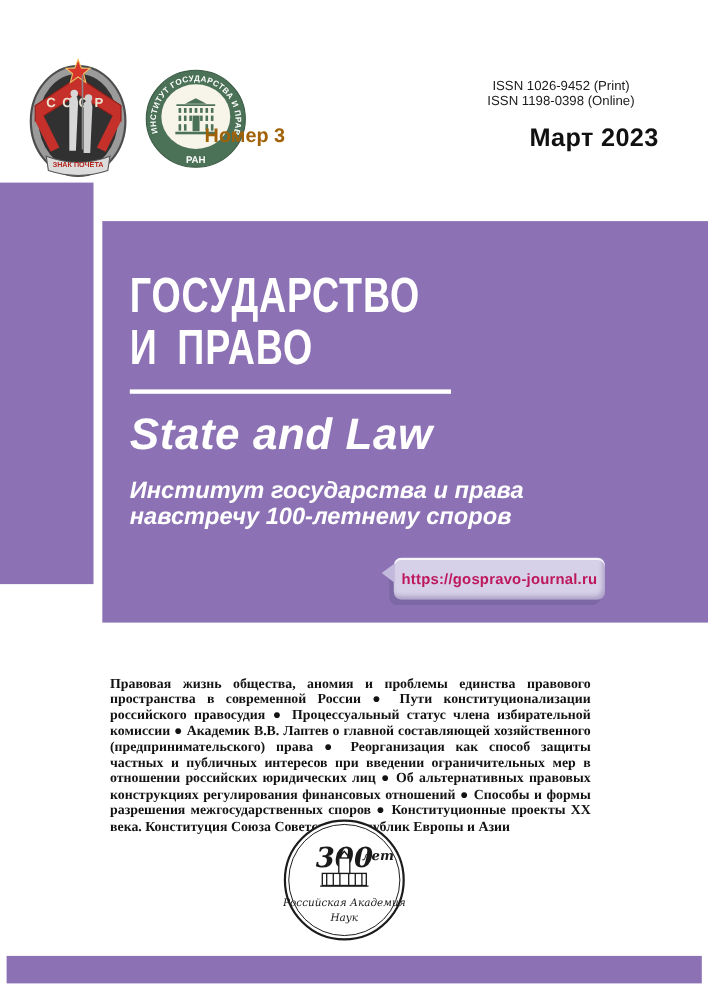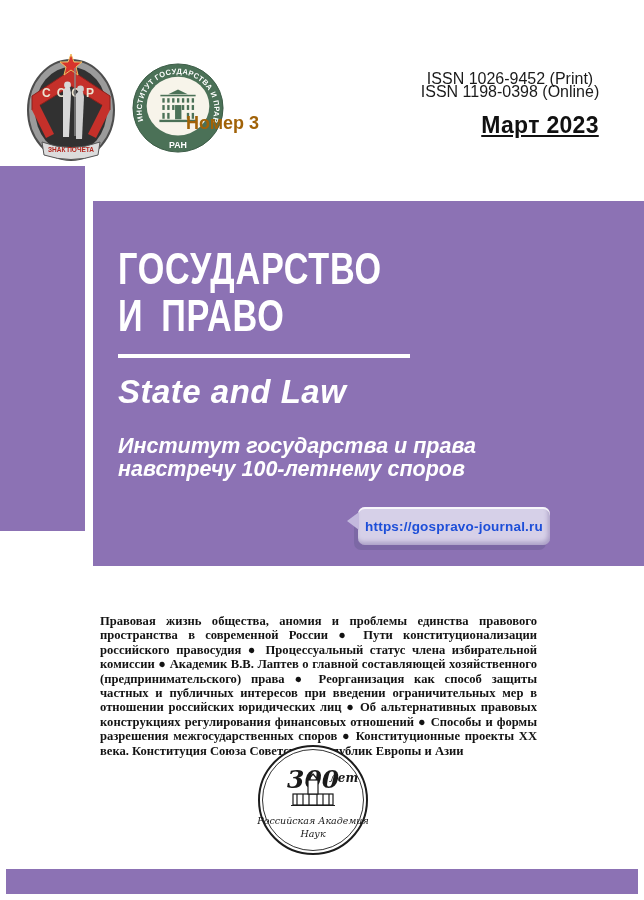--- a/index.html
+++ b/index.html
@@ -2,43 +2,43 @@
 <html><head>
 <meta charset="utf-8">
 <style>
   html,body{margin:0;padding:0;background:#fff;}
   .page{position:relative;width:644px;height:900px;background:#ffffff;overflow:hidden;
         font-family:"Liberation Sans",sans-serif;}
   .abs{position:absolute;}
 
   
   .issn-block{left:420px;top:72px;width:180px;text-align:center;color:#1b1b1b;
-              font-size:16px;line-height:13px;font-weight:500;}
+              font-size:12px;line-height:13px;font-weight:500;}
   .issue-number{left:186px;top:113px;font-size:18px;font-weight:bold;color:#a16207;text-align:center;}
   .issue-date{left:450px;top:112px;width:180px;text-align:center;font-size:23px;
-              font-weight:bold;color:#111;letter-spacing:.3px;text-decoration:underline;}
+              font-weight:bold;color:#111;letter-spacing:.3px;}
 
   
   .hero-col{left:0;top:166px;width:85px;height:365px;background:#8c72b4;}
   .hero-main{left:93px;top:166px;width:551px;height:365px;background:#8c72b4;margin-top:35px;}
   .title-ru{left:25px;top:44px;color:#fff;font-weight:bold;font-size:45px;line-height:47px;
             letter-spacing:1px;transform:scaleX(.76);transform-origin:left top;white-space:nowrap;}
   .title-line2{word-spacing:10px;}
   .divider{left:25px;top:153px;width:292px;height:4px;background:#ffffff;}
   .title-en{left:25px;top:172px;color:#fff;font-weight:bold;font-style:italic;
-            font-size:33px;letter-spacing:.5px;white-space:nowrap;}
+            font-size:40px;letter-spacing:.5px;white-space:nowrap;}
   .subtitle{left:25px;top:234px;color:#fff;font-weight:bold;font-style:italic;
             font-size:21.5px;line-height:22.5px;white-space:nowrap;}
 
   
   .url-badge{left:358px;top:507px;width:192px;height:38px;background:#d6d0e8;border-radius:7px;
              display:flex;align-items:center;justify-content:center;
              box-shadow:-4px 5px 0 #7c68a5, inset 0 2px 0 rgba(255,255,255,.8),
                         inset -2px -3px 4px rgba(110,90,150,.40);
-             color:#1d4ed8;font-weight:bold;font-size:13.5px;letter-spacing:.2px;}
+             color:#be185d;font-weight:bold;font-size:13.5px;letter-spacing:.2px;}
   .url-badge::before{content:"";position:absolute;left:-11px;top:5px;width:0;height:0;
              border-top:9px solid transparent;border-bottom:9px solid transparent;
              border-right:12px solid #c3b9dd;}
 
   
   .contents{left:100px;top:582px;width:437px;color:#131313;text-align:justify;
             font-family:"Liberation Serif",serif;font-weight:bold;
             font-size:12.6px;line-height:14.4px;margin-top:32px;}
 
   

